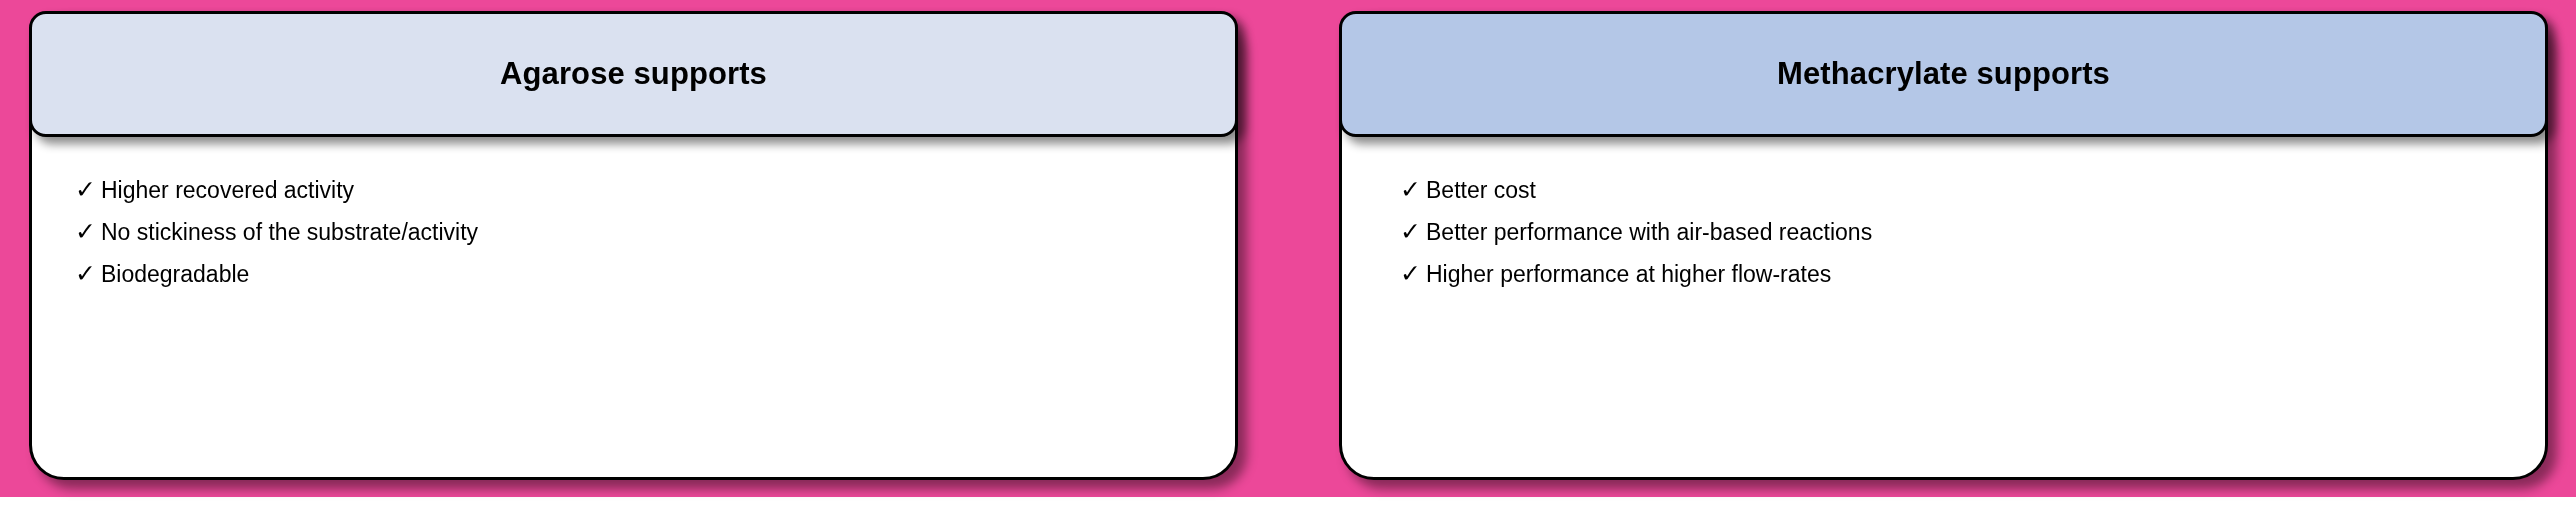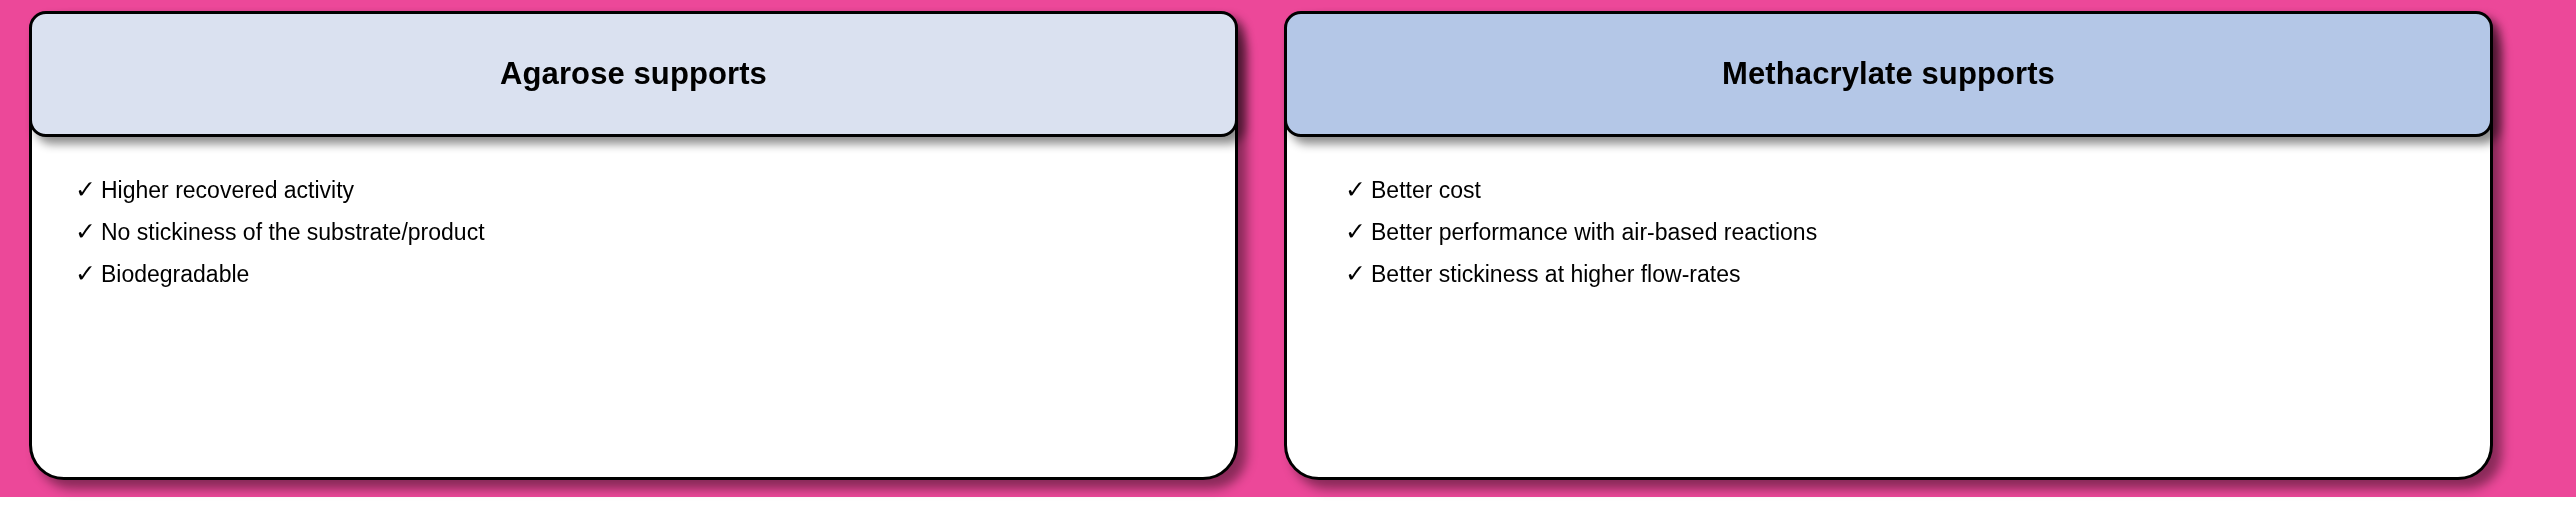--- a/index.html
+++ b/index.html
@@ -110,21 +110,21 @@
     width: 1209px;
     height: 126px;
   }
   #panel-agarose .panel-list {
     left: 46px;
     top: 166px;
   }
 
   
   #panel-methacrylate {
-    left: 1284px;
+    left: 1339px;
     top: 10.7px;
     width: 1209px;
     height: 469px;
   }
   #panel-methacrylate .panel-header {
     left: 0px;
     top: 0px;
     width: 1209px;
     height: 126px;
   }
@@ -146,21 +146,21 @@
       <span class="panel-header-title" style="color: rgb(0, 0, 0);">Agarose supports</span>
     </div>
 
     <ul class="panel-list">
       <li class="panel-list-item">
         <span class="check-icon">✓</span>
         <span class="panel-list-label">Higher recovered activity</span>
       </li>
       <li class="panel-list-item">
         <span class="check-icon">✓</span>
-        <span class="panel-list-label">No stickiness of the substrate/product</span>
+        <span class="panel-list-label">No stickiness of the substrate/activity</span>
       </li>
       <li class="panel-list-item">
         <span class="check-icon">✓</span>
         <span class="panel-list-label">Biodegradable</span>
       </li>
     </ul>
   </div>
 
   <div class="panel" id="panel-methacrylate">
 
@@ -174,19 +174,19 @@
       <li class="panel-list-item">
         <span class="check-icon">✓</span>
         <span class="panel-list-label">Better cost</span>
       </li>
       <li class="panel-list-item">
         <span class="check-icon">✓</span>
         <span class="panel-list-label">Better performance with air-based reactions</span>
       </li>
       <li class="panel-list-item">
         <span class="check-icon">✓</span>
-        <span class="panel-list-label">Better stickiness at higher flow-rates</span>
+        <span class="panel-list-label">Higher performance at higher flow-rates</span>
       </li>
     </ul>
   </div>
 
 </div>
 
 
 </body></html>

